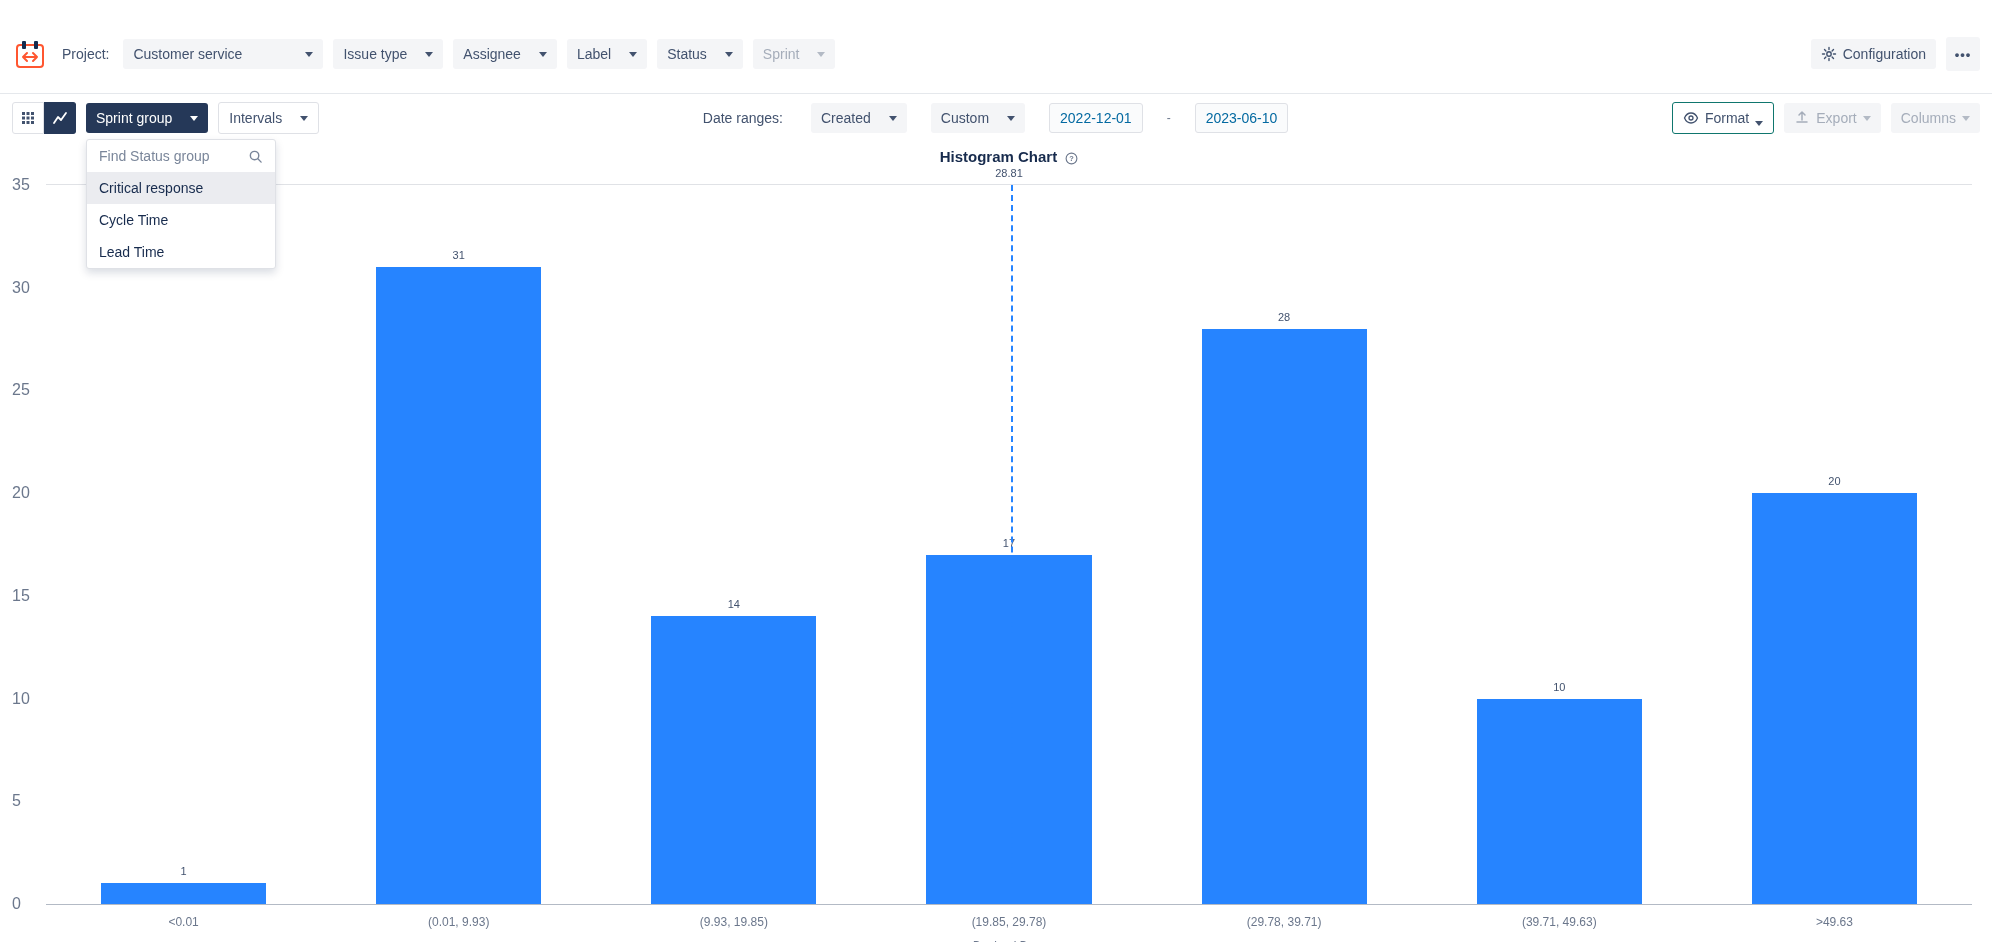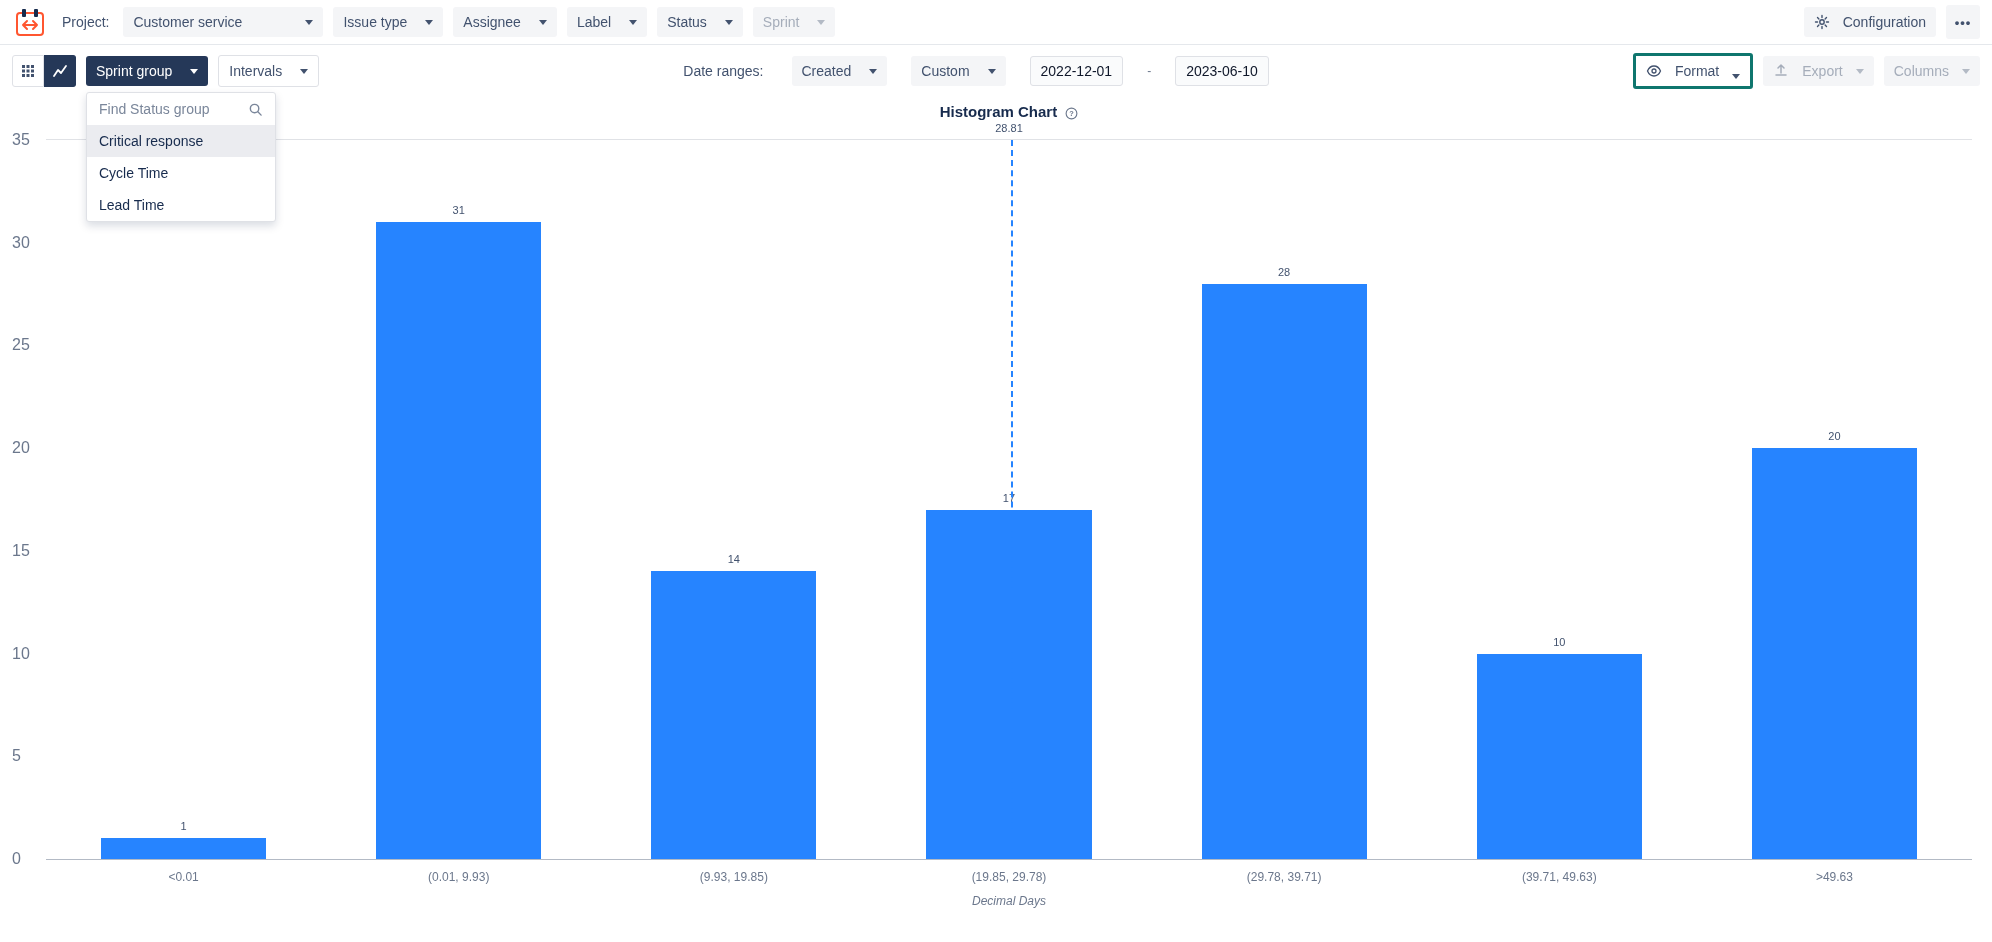--- a/index.html
+++ b/index.html
@@ -1,40 +1,40 @@
 <!DOCTYPE html>
 <html><head>
 <meta charset="utf-8">
 <style>
   * { box-sizing: border-box; margin: 0; padding: 0; }
   body { font-family: -apple-system, BlinkMacSystemFont, "Segoe UI", Arial, sans-serif; font-size: 13px; color: #172b4d; background: #fff; }
-  .topbar { display: flex; align-items: center; padding: 4px 12px; border-bottom: 1px solid #e5e8ec; }
+  .topbar { display: flex; align-items: center; padding: 21px 12px; border-bottom: 1px solid #e5e8ec; margin-top: 15px; }
   .logo { width: 36px; height: 36px; margin-right: 14px; display:flex; align-items:center; justify-content:center; }
   .filters { display: flex; align-items: center; gap: 10px; flex: 1; }
   .label-static { font-size: 14px; color: #42526e; margin-right: 4px; }
   .dropdown { display: inline-flex; align-items: center; justify-content: space-between; background: #f4f5f7; border-radius: 3px; padding: 7px 10px; font-size: 14px; color: #42526e; cursor: pointer; gap: 18px; min-width: 80px; }
   .dropdown.disabled { color: #a5adba; cursor: default; }
   .dropdown.wide { min-width: 200px; }
   .dropdown.dark { background: #253858; color: #fff; }
   .chev { width: 0; height: 0; border-left: 4px solid transparent; border-right: 4px solid transparent; border-top: 5px solid #42526e; }
   .dropdown.dark .chev { border-top-color:#fff; }
   .dropdown.disabled .chev { border-top-color:#b3bac5; }
-  .btn { display: inline-flex; align-items: center; gap: 13px; background: #f4f5f7; border-radius: 3px; padding: 7px 10px; font-size: 14px; color: #42526e; cursor: pointer; }
+  .btn { display: inline-flex; align-items: center; gap: 6px; background: #f4f5f7; border-radius: 3px; padding: 7px 10px; font-size: 14px; color: #42526e; cursor: pointer; }
   .btn.disabled { color:#a5adba; cursor: default; }
   .more-btn { display:inline-flex; align-items:center; justify-content:center; width:34px; height:34px; background:#f4f5f7; border-radius:3px; cursor:pointer; color:#42526e; letter-spacing:1px; font-weight:bold; }
   .right-group { display: flex; align-items: center; gap: 10px; }
 
   .toolbar2 { display: flex; align-items: center; padding: 8px 12px; gap: 10px; }
   .view-toggle { display: inline-flex; }
   .view-btn { width: 32px; height: 32px; display:flex; align-items:center; justify-content:center; background:#fff; border:1px solid #dfe1e6; cursor:pointer; }
   .view-btn:first-child { border-radius: 3px 0 0 3px; }
   .view-btn:last-child { border-radius: 0 3px 3px 0; border-left: none; }
   .view-btn.active { background:#253858; border-color:#253858; }
   .center-group { display:flex; align-items:center; gap: 24px; margin: 0 auto; }
-  .date-box { border: 1px solid #dfe1e6; background:#fafbfc; border-radius:3px; padding:6px 10px; font-size:14px; color:#0f172a; }
+  .date-box { border: 1px solid #dfe1e6; background:#fafbfc; border-radius:3px; padding:6px 10px; font-size:14px; color:#0369a1; }
   .dash { color:#6b778c; font-size:12px; }
 
   .dropdown-wrap { position: relative; }
   .menu { position: absolute; top: 36px; left: 0; width: 190px; background:#fff; border:1px solid #dfe1e6; border-radius:3px; box-shadow:0 4px 8px rgba(9,30,66,0.15); z-index: 20; }
   .menu-search { display:flex; align-items:center; justify-content:space-between; padding:8px 12px; color:#7a869a; font-size:14px; }
   .menu-item { padding:8px 12px; font-size:14px; color:#172b4d; cursor:pointer; }
   .menu-item.hover { background:#ebecf0; }
 
   
   .chart-wrap { position: relative; padding: 6px 20px 20px 46px; }
@@ -172,21 +172,21 @@
     <div class="dropdown">
       <span>Custom</span>
       <span class="chev"></span>
     </div>
     <div class="date-box">2022-12-01</div>
     <span class="dash">-</span>
     <div class="date-box">2023-06-10</div>
   </div>
 
   <div class="right-group">
-    <div class="btn" style="border:3px solid #0f766e; background:#fff;align-items:flex-end;">
+    <div class="btn" style="border:1px solid #0f766e; background:#fff;align-items:flex-end;">
       <span>
         <svg width="16" height="16" viewBox="0 0 16 16">
             <path d="M1.5 8 C3 4.5 6 3 8 3 s5 1.5 6.5 5 C13 11.5 10 13 8 13 S3 11.5 1.5 8 Z" fill="none" stroke="#42526e" stroke-width="1.3"></path>
             <circle cx="8" cy="8" r="2" fill="none" stroke="#42526e" stroke-width="1.3"></circle>
           </svg>
       </span>
       <span>Format</span>
       <span class="chev"></span>
     </div>
     <div class="btn disabled">

